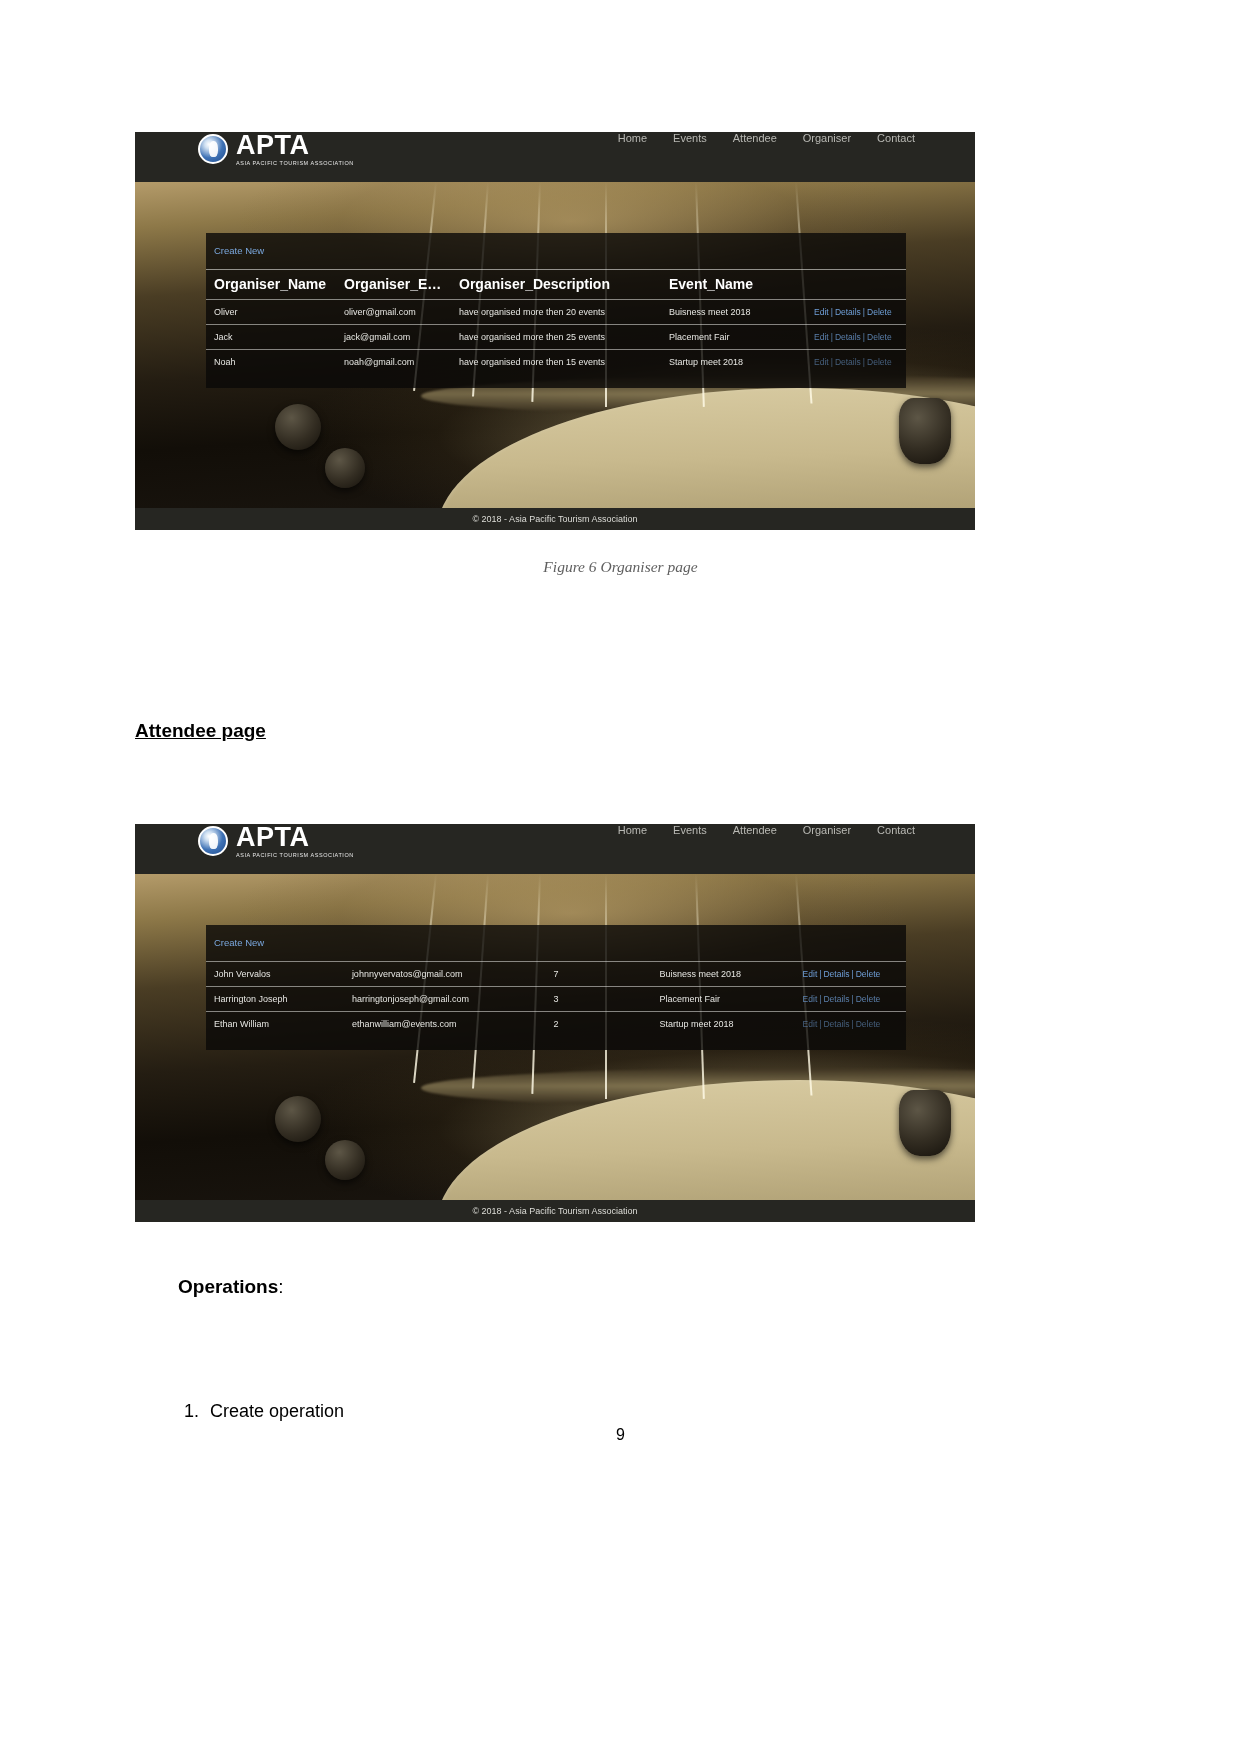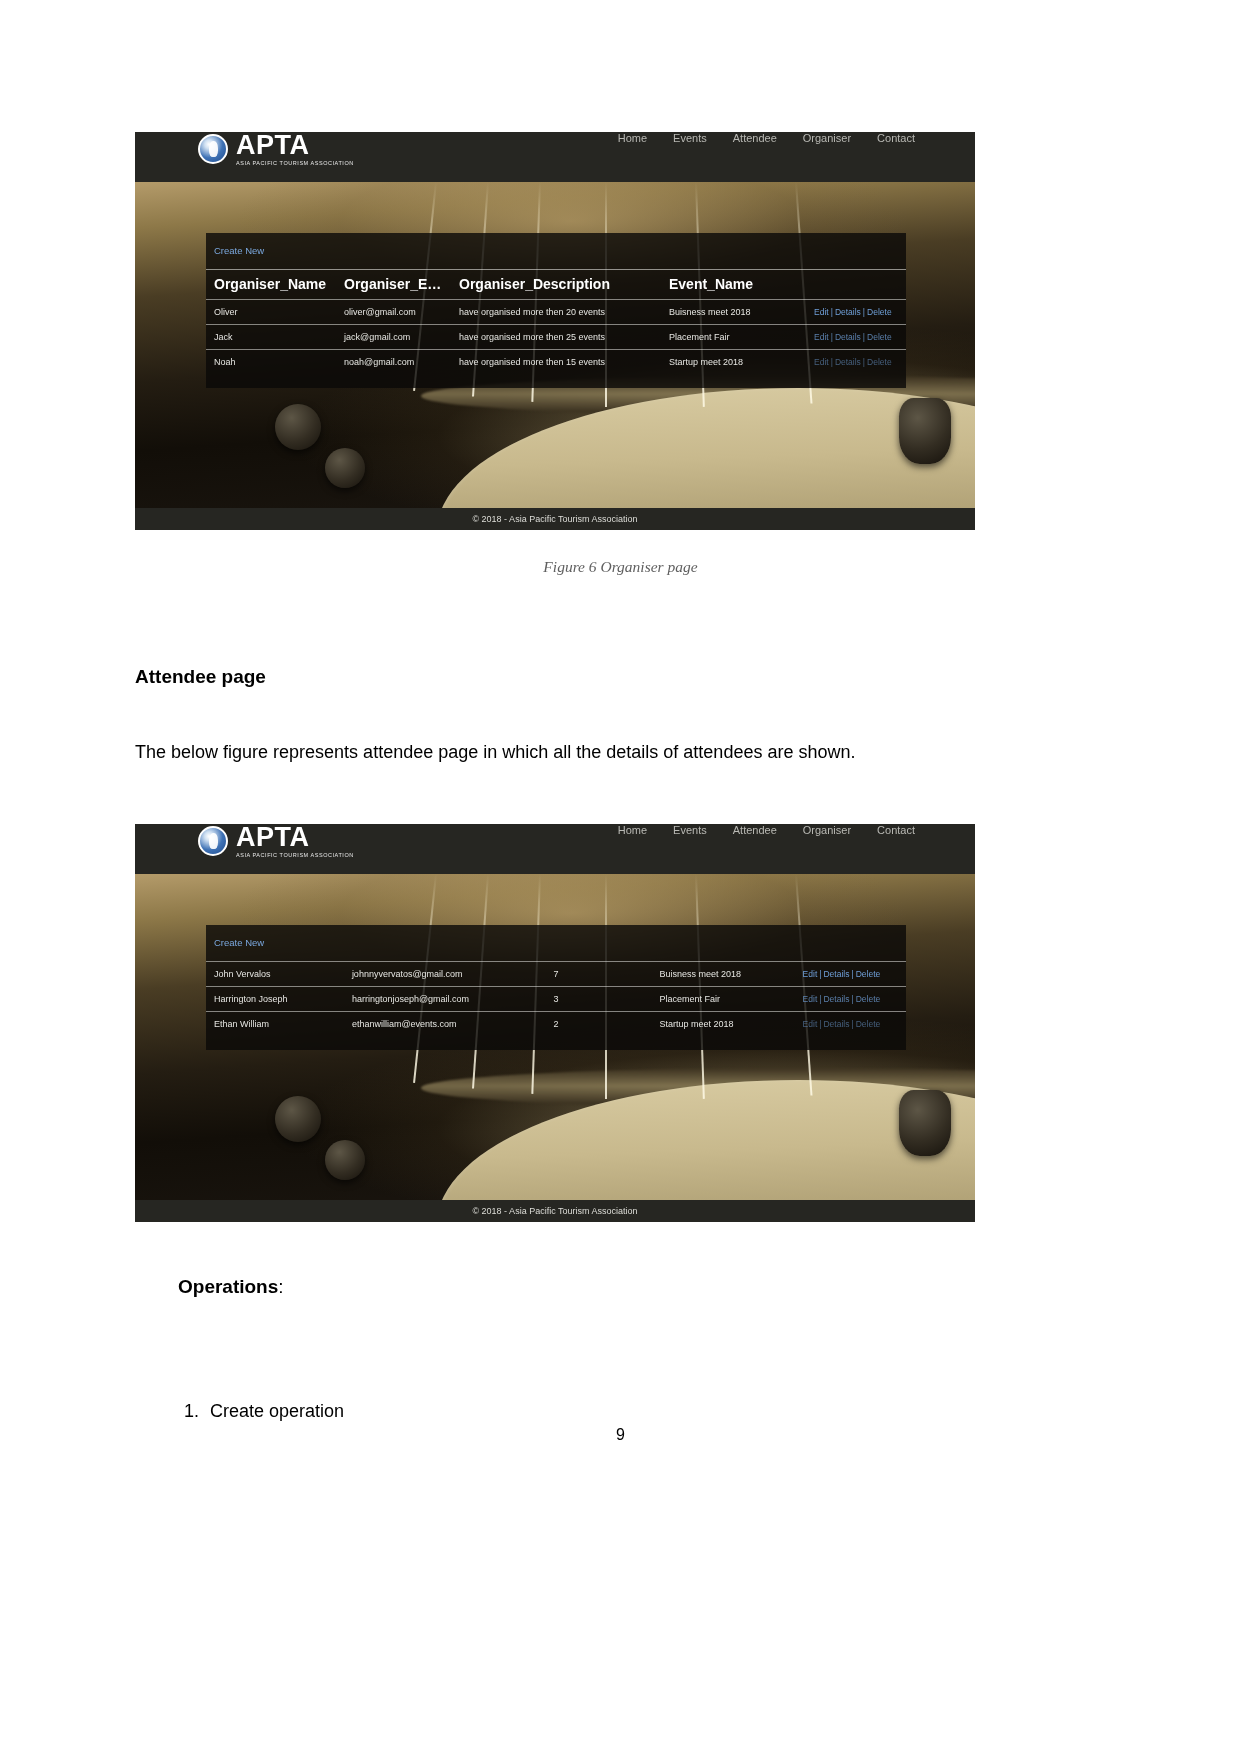--- a/index.html
+++ b/index.html
@@ -246,21 +246,21 @@
   #caption-6 { top: 558px; }
   #caption-7 { top: 1251px; }
 
   .doc-h2 {
     position: absolute;
     left: 135px;
     font-size: 19px;
     font-weight: bold;
     color: #000000;
   }
-  #heading-attendee { top: 666px; }
+  #heading-attendee { top: 720px; text-decoration: underline; }
   #heading-operations { top: 1276px; margin-left: 43px; }
 
   .doc-p {
     position: absolute;
     left: 135px;
     width: 840px;
     font-size: 18px;
     line-height: 38px;
     text-align: justify;
     color: #000000;
@@ -375,21 +375,20 @@
           </table>
       </div>
     </div>
 
     <div class="site-footer">© 2018 - Asia Pacific Tourism Association</div>
   </div>
 
   <div class="fig-caption" id="caption-6">Figure 6 Organiser page</div>
 
   <div class="doc-h2" id="heading-attendee">Attendee page</div>
-  <div class="doc-p" id="para-attendee">The below figure represents attendee page in which all the details of attendees are shown.</div>
 
   <div class="site-figure" id="figure-attendee">
 
     <div class="site-header">
       <div class="brand">
         <div class="brand-logo"></div>
         <div class="brand-text">
           <div class="brand-name">APTA</div>
           <div class="brand-tagline">ASIA PACIFIC TOURISM ASSOCIATION</div>
         </div>

